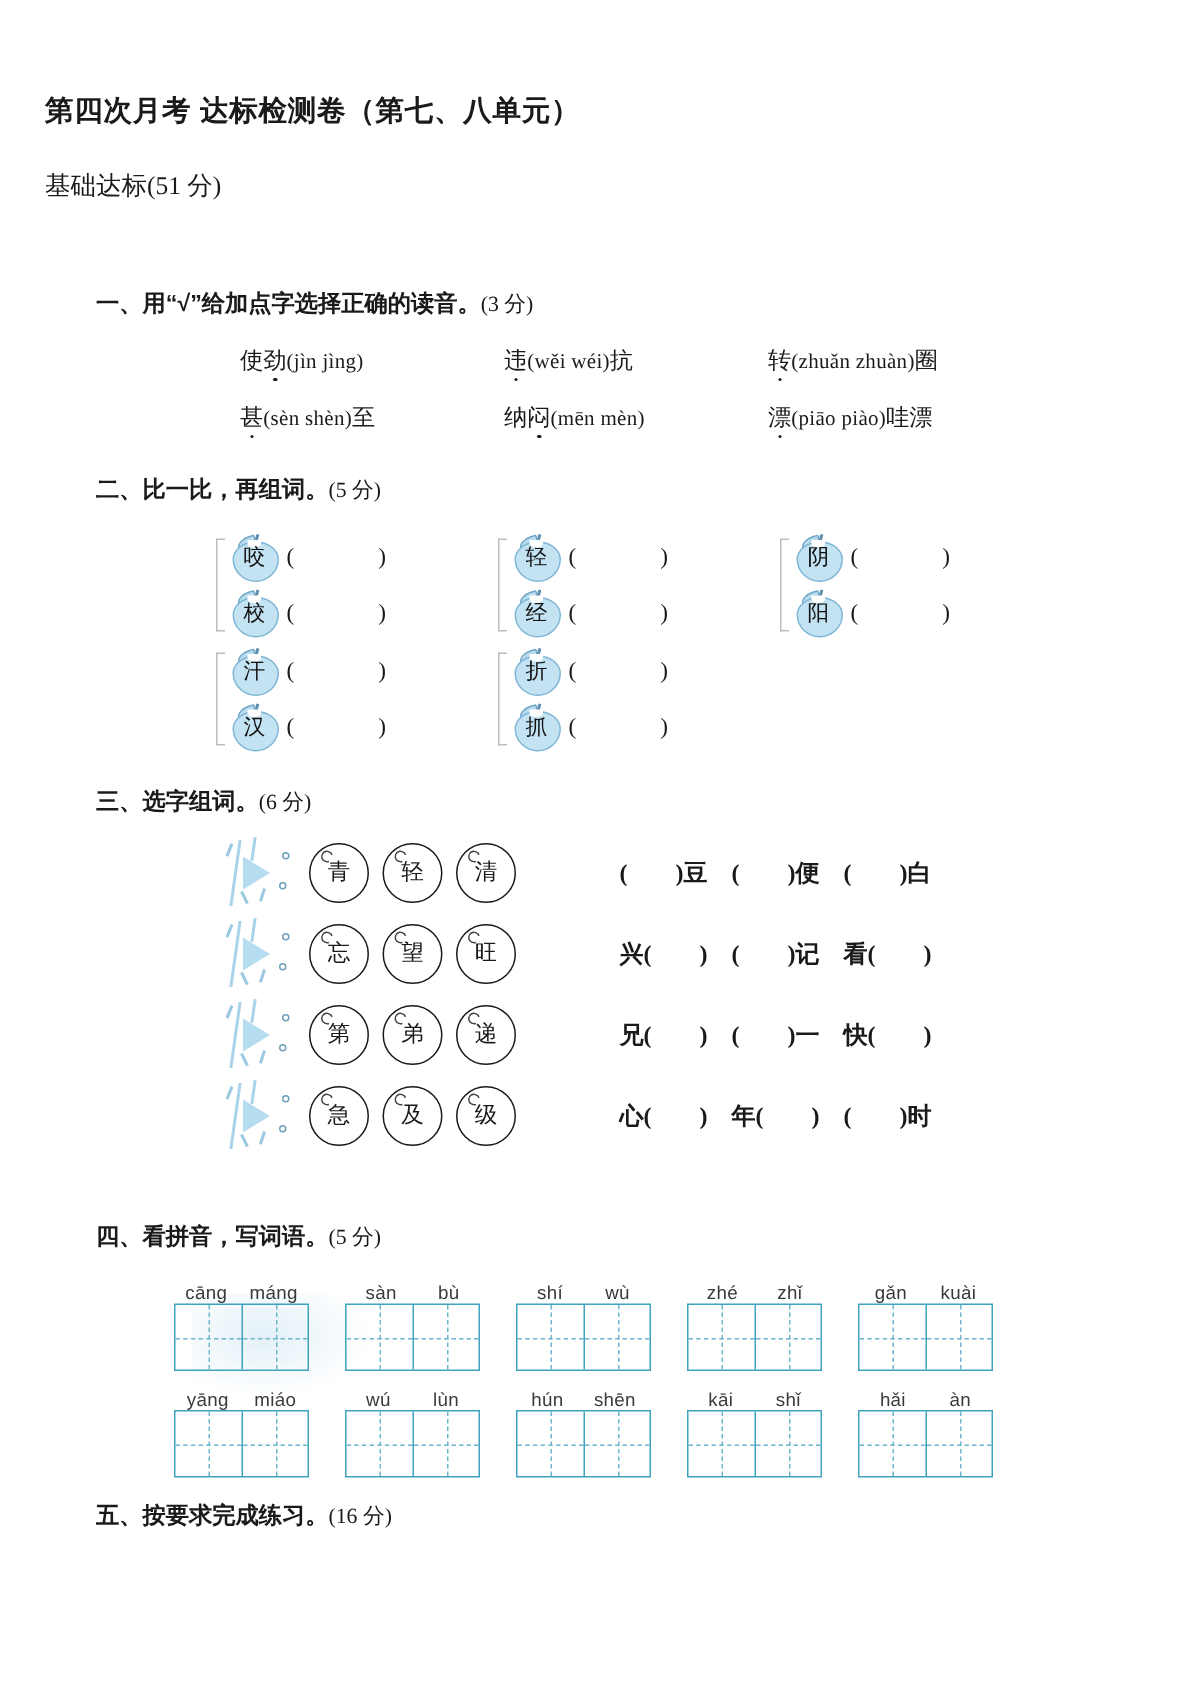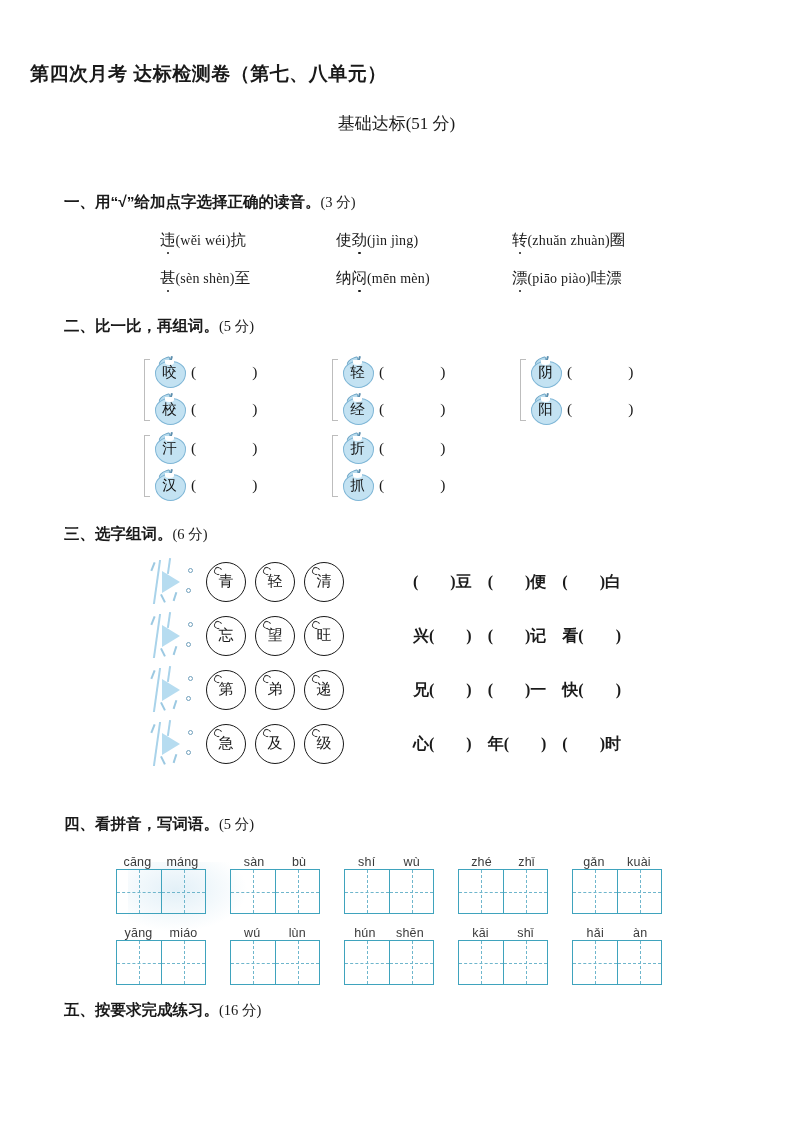--- a/index.html
+++ b/index.html
@@ -26,24 +26,25 @@
     text-align: left;
     font-family: "Liberation Sans", "DejaVu Sans", sans-serif;
     font-weight: bold;
     font-size: 19px;
     letter-spacing: 0.5px;
     margin: 0;
     padding-top: 61px;
     padding-left: 30px;
   }
   .doc-subtitle {
-    text-align: center;
+    text-align: left;
     font-size: 17px;
     margin: 0;
     padding-top: 25px;
+    padding-left: 30px;
     font-family: "Liberation Serif", serif;
   }
 
   
   .sec-head {
     font-family: "Liberation Sans", "DejaVu Sans", sans-serif;
     font-weight: bold;
     font-size: 15.5px;
     margin: 0;
     padding-left: 64px;
@@ -308,22 +309,22 @@
 
   <div class="watermark"></div>
 
   <h1 class="doc-title">第四次月考 达标检测卷（第七、八单元）</h1>
   <div class="doc-subtitle">基础达标(51 分)</div>
 
   <div id="sec1">
     <div class="sec-head"><span>一、用“√”给加点字选择正确的读音。</span><span class="pts">(3 分)</span></div>
     <div class="s1-rows">
       <div class="s1-row">
+        <div class="s1-item"><span>使</span><span class="dotted">劲</span><span class="py">(jìn  jìng)</span><span></span></div>
         <div class="s1-item"><span></span><span class="dotted">违</span><span class="py">(wěi  wéi)</span><span>抗</span></div>
-        <div class="s1-item"><span>使</span><span class="dotted">劲</span><span class="py">(jìn  jìng)</span><span></span></div>
         <div class="s1-item"><span></span><span class="dotted">转</span><span class="py">(zhuǎn  zhuàn)</span><span>圈</span></div>
       </div>
       <div class="s1-row">
         <div class="s1-item"><span></span><span class="dotted">甚</span><span class="py">(sèn  shèn)</span><span>至</span></div>
         <div class="s1-item"><span>纳</span><span class="dotted">闷</span><span class="py">(mēn  mèn)</span><span></span></div>
         <div class="s1-item"><span></span><span class="dotted">漂</span><span class="py">(piāo  piào)</span><span>哇漂</span></div>
       </div>
     </div>
   </div>
 

